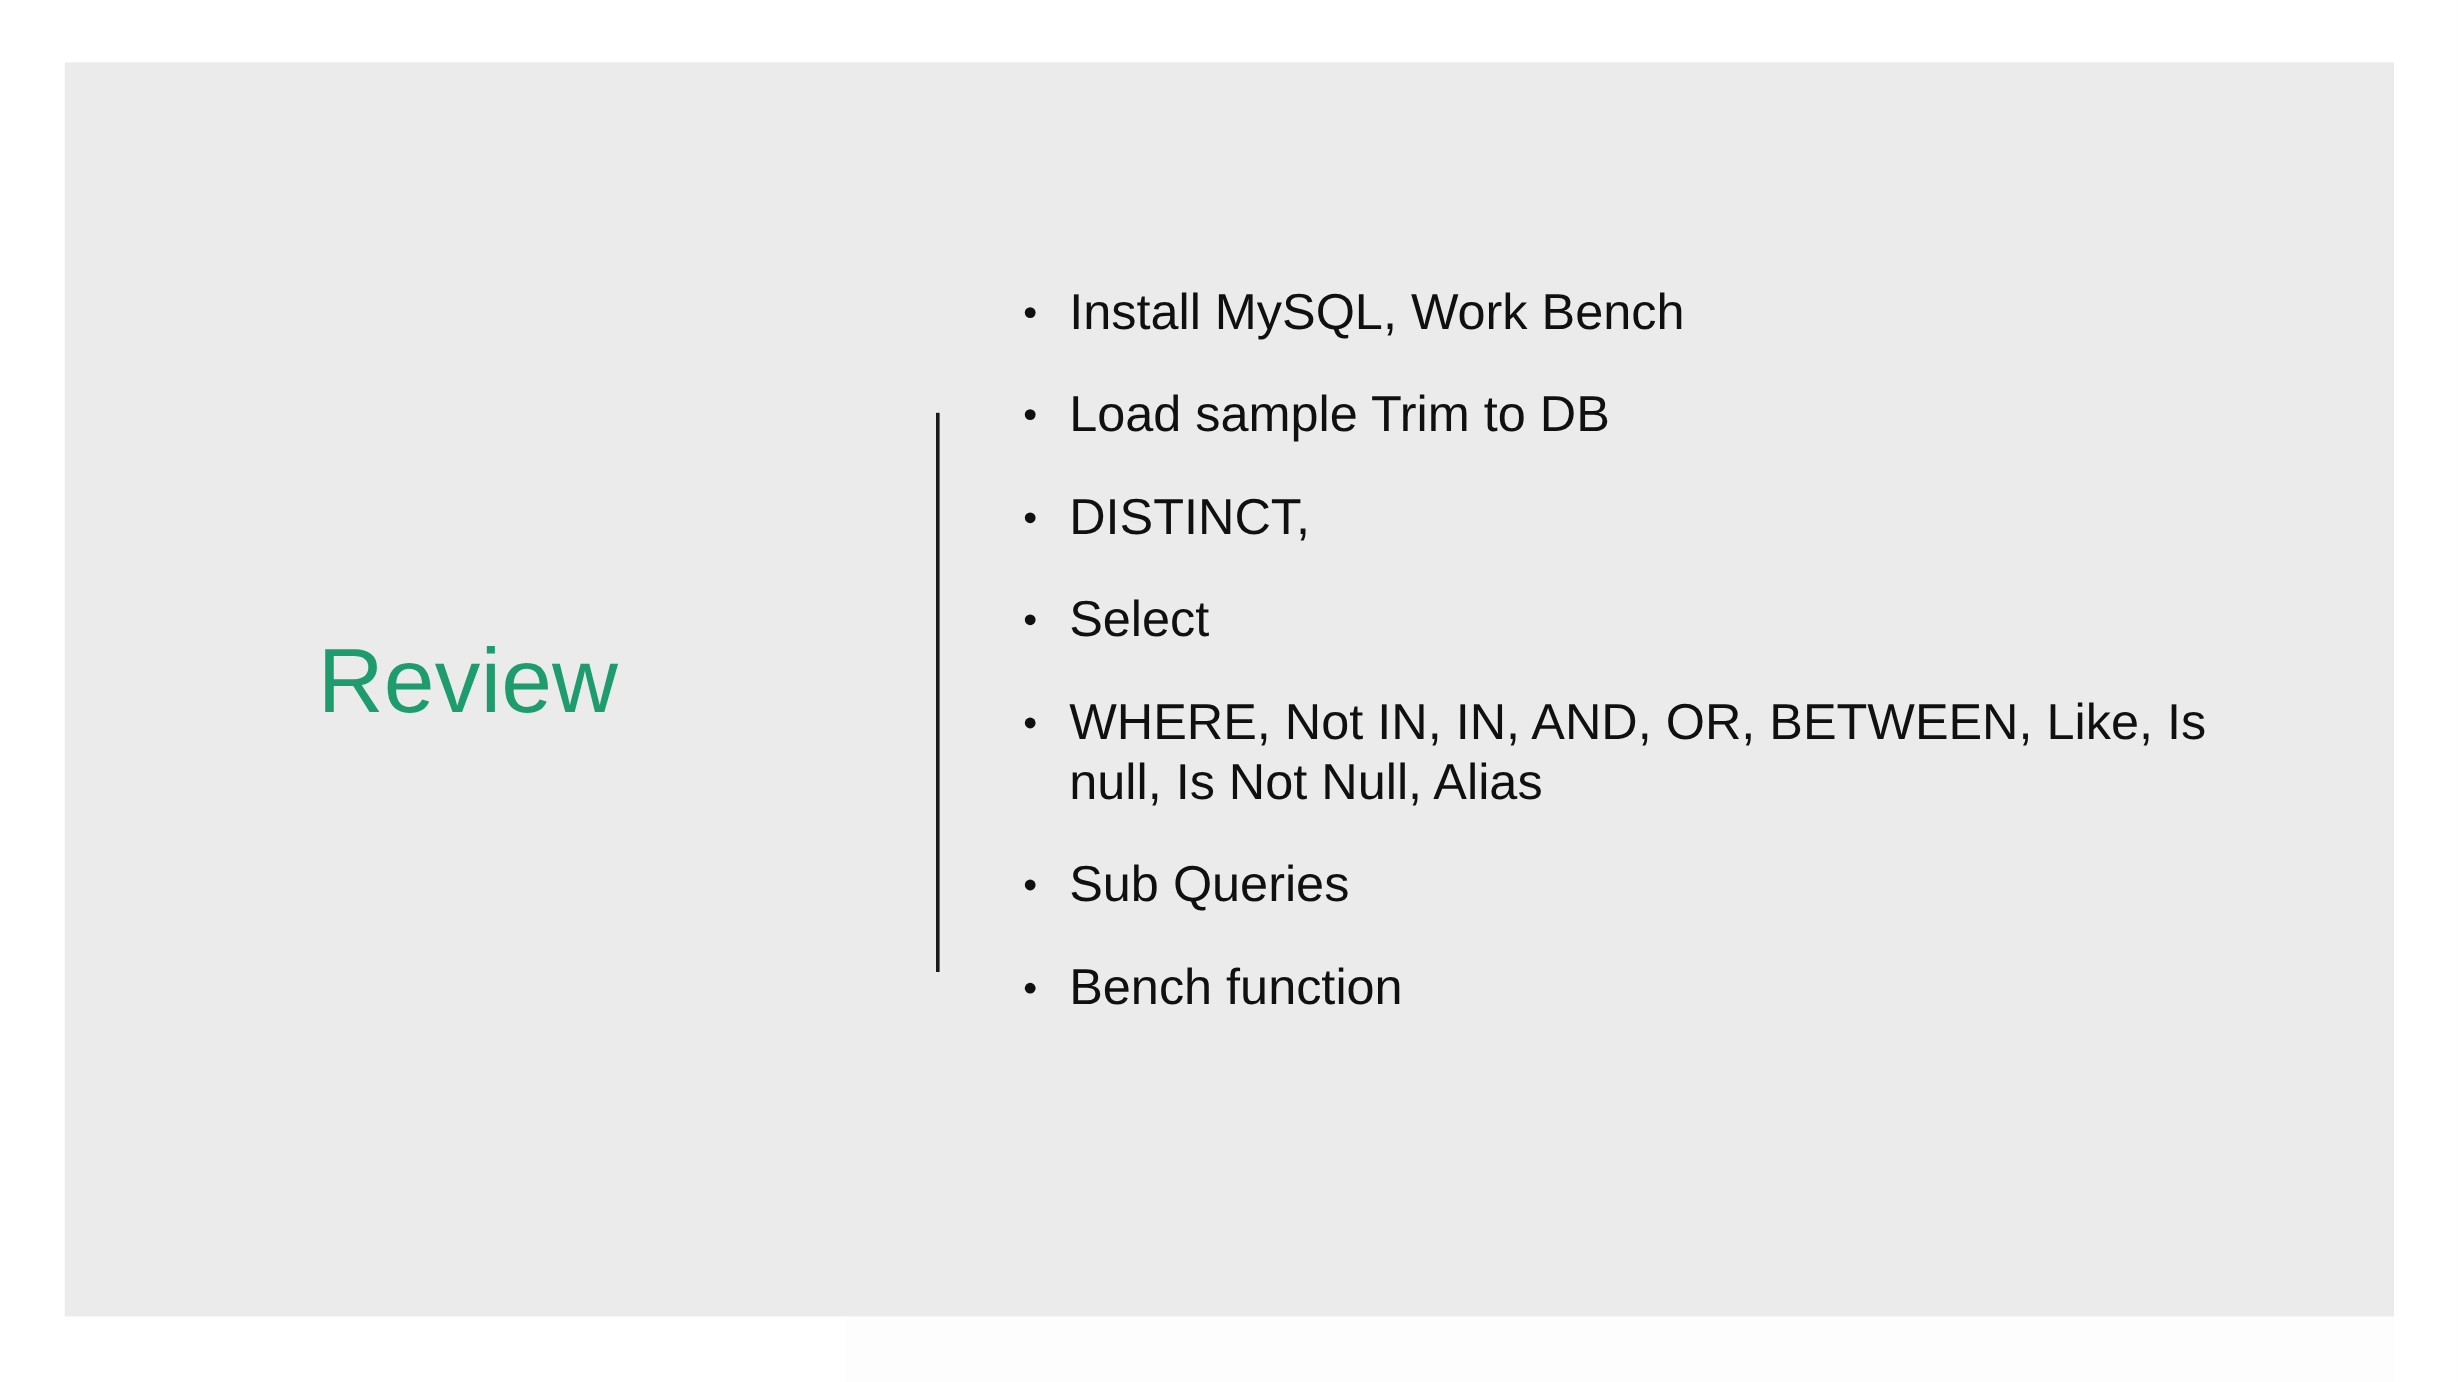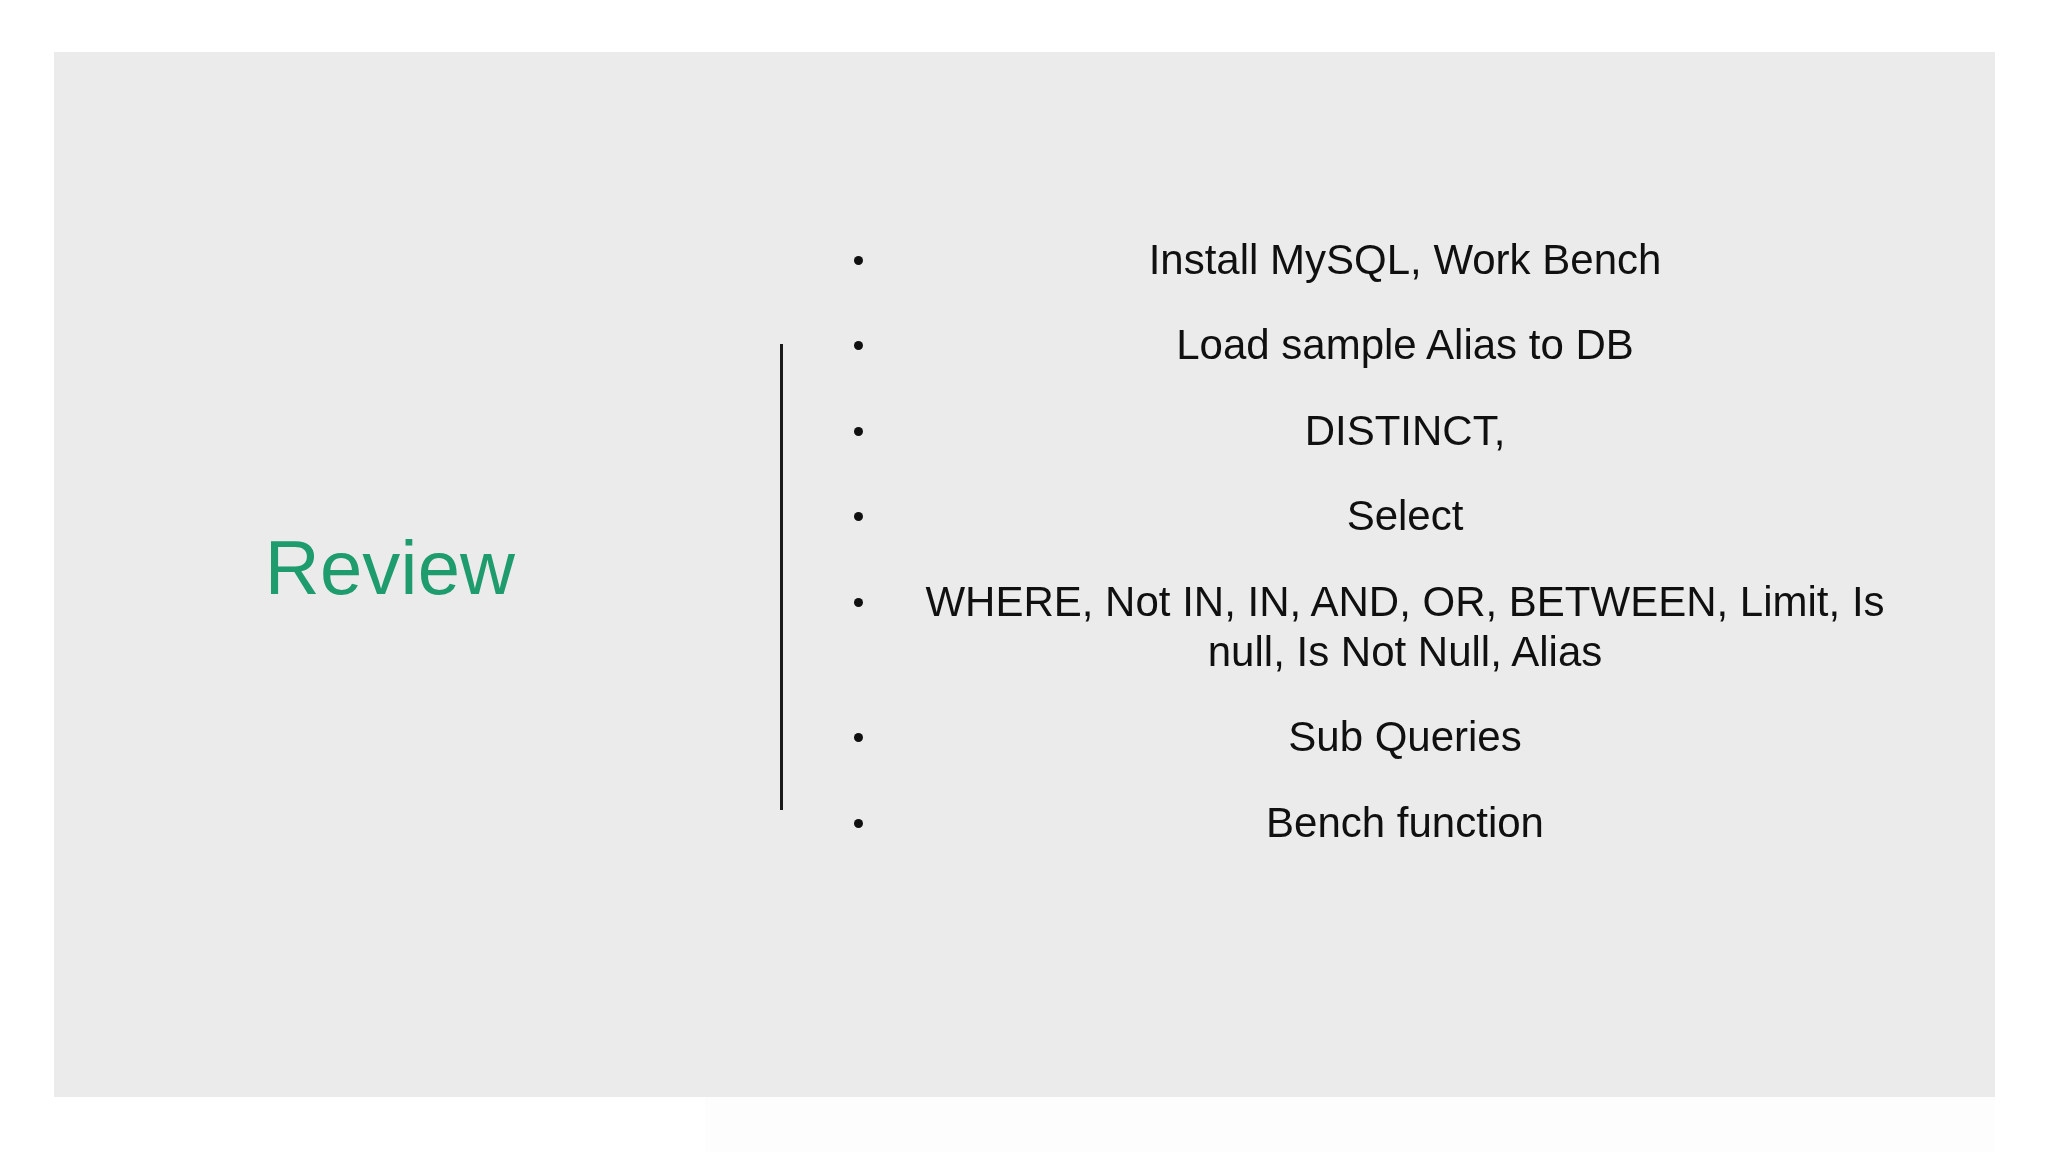--- a/index.html
+++ b/index.html
@@ -69,21 +69,20 @@
     height: 466px;
     background: #1a1a1a;
   }
 
   
   .bullet-zone {
     position: absolute;
     left: 790px;
     top: 183px;
     width: 1075px;
-    text-align: center;
   }
 
   ul.bullet-list {
     list-style: none;
     margin: 0;
     padding: 0;
   }
 
   ul.bullet-list > li {
     position: relative;
@@ -131,36 +130,36 @@
     <div class="bullet-zone">
       <ul class="bullet-list">
 
         <li>
           <span class="bullet-dot"></span>
           <span class="bullet-text">Install MySQL, Work Bench</span>
         </li>
 
         <li>
           <span class="bullet-dot"></span>
-          <span class="bullet-text">Load sample Alias to DB</span>
+          <span class="bullet-text">Load sample Trim to DB</span>
         </li>
 
         <li>
           <span class="bullet-dot"></span>
           <span class="bullet-text">DISTINCT,</span>
         </li>
 
         <li>
           <span class="bullet-dot"></span>
           <span class="bullet-text">Select</span>
         </li>
 
         <li>
           <span class="bullet-dot"></span>
-          <span class="bullet-text">WHERE, Not IN, IN, AND, OR, BETWEEN, Limit, Is null, Is Not Null, Alias</span>
+          <span class="bullet-text">WHERE, Not IN, IN, AND, OR, BETWEEN, Like, Is null, Is Not Null, Alias</span>
         </li>
 
 
         <li>
           <span class="bullet-dot"></span>
           <span class="bullet-text">Sub Queries</span>
         </li>
 
         <li>
           <span class="bullet-dot"></span>

